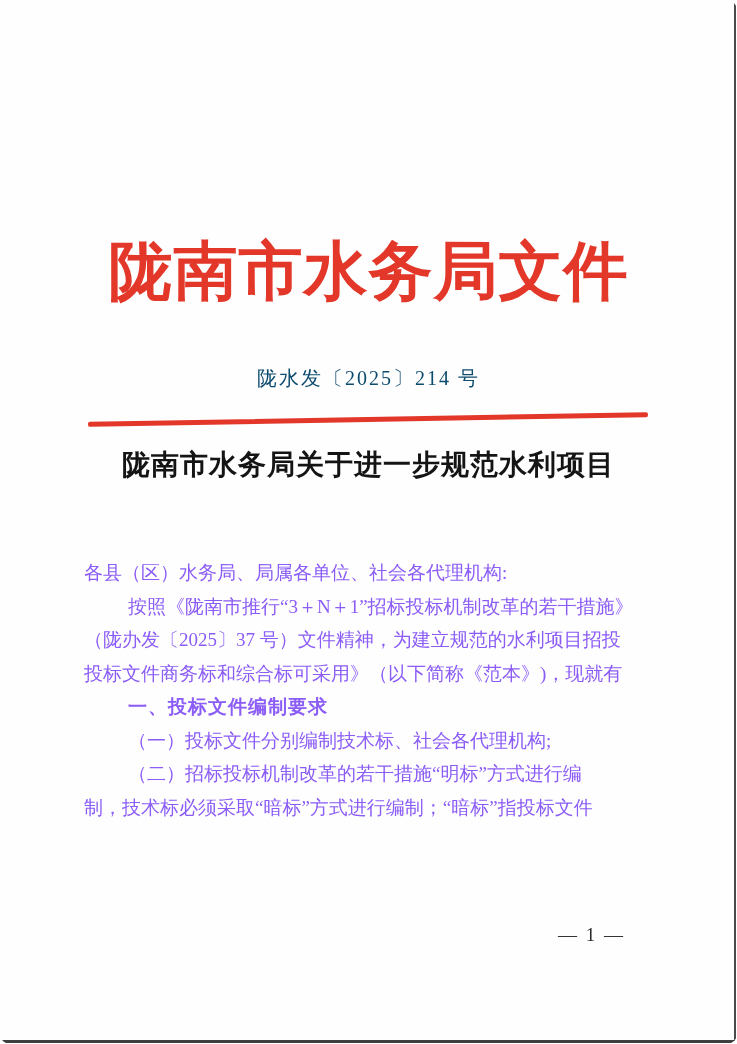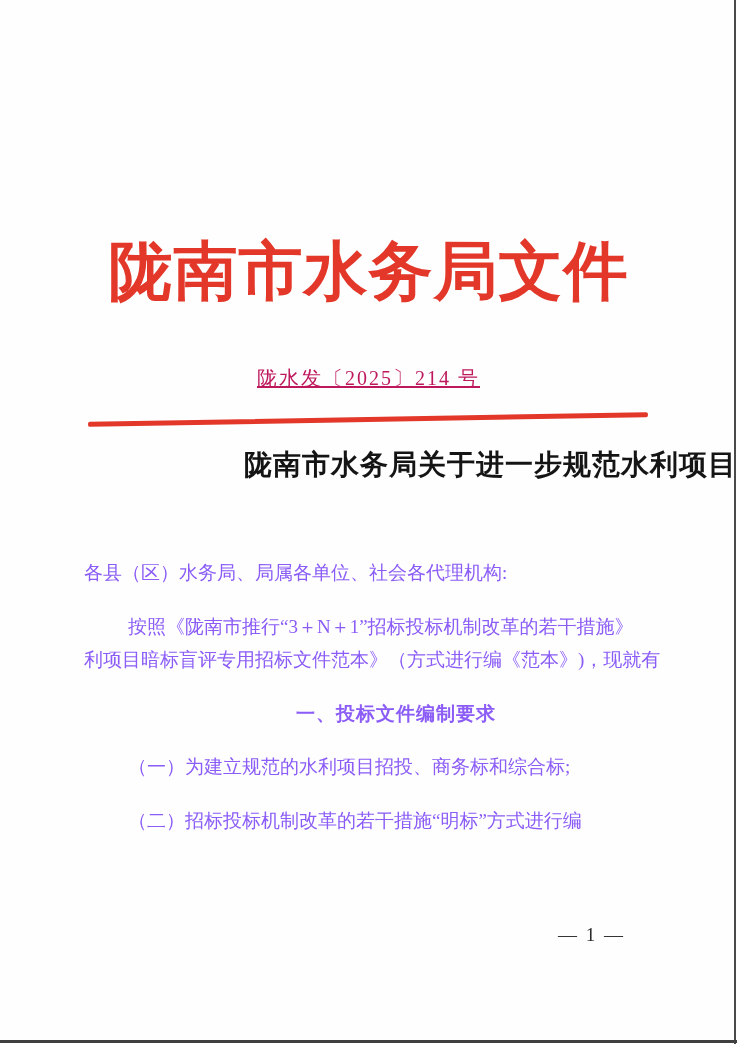--- a/index.html
+++ b/index.html
@@ -7,20 +7,21 @@
     padding: 0;
     background: #ffffff;
   }
   .page {
     position: relative;
     width: 737px;
     height: 1044px;
     background: #fefefe;
     overflow: hidden;
     font-family: "Liberation Serif", "DejaVu Serif", serif;
+    border-radius: 10px;
   }
   .letterhead {
     position: absolute;
     top: 222px;
     left: 0;
     right: 0;
     margin: 0;
     text-align: center;
     font-size: 64px;
     line-height: 100px;
@@ -31,66 +32,63 @@
   }
   .doc-number {
     position: absolute;
     top: 364px;
     left: 0;
     right: 0;
     text-align: center;
     font-size: 20px;
     line-height: 28px;
     letter-spacing: 2px;
-    color: #be185d;
-    text-decoration: underline;
+    color: #0c4a6e;
   }
   .red-rule {
     position: absolute;
     top: 417px;
     left: 88px;
     width: 560px;
     height: 5px;
     background: #e3372a;
     border-radius: 2px;
     transform: rotate(-1deg);
   }
   .doc-title {
     position: absolute;
     top: 446px;
     left: 0;
     right: 0;
-    text-align: right;
+    text-align: center;
     font-weight: 700;
     font-size: 28px;
     line-height: 38px;
     letter-spacing: 1px;
     color: #141414;
   }
   .body-block {
     position: absolute;
     top: 556px;
     left: 84px;
     width: 580px;
     font-size: 19px;
     line-height: 33.5px;
     color: #8b5cf6;
   }
   .body-line {
     white-space: nowrap;
   }
   .body-line.indent {
     text-indent: 44px;
-    margin-top: 20px;
   }
   .body-line.heading {
     font-weight: 700;
     font-family: Liberation Sans, sans-serif;
     letter-spacing: 1px;
-    text-align: center;
   }
   .page-number {
     position: absolute;
     top: 924px;
     left: 558px;
     font-size: 19px;
     letter-spacing: 2px;
     color: #2b2b2b;
   }
   .edge-right {
@@ -127,30 +125,36 @@
 
   <div class="body-block">
 
   <div class="body-line">
         <span>各县（区）水务局、局属各单位、社会各代理机构:</span>
       </div>
       <div class="body-line indent">
         <span>按照《陇南市推行“3＋N＋1”招标投标机制改革的若干措施》</span>
       </div>
       <div class="body-line">
-        <span>利项目暗标盲评专用招标文件范本》（方式进行编《范本》)，现就有</span>
+        <span>（陇办发〔2025〕37 号）文件精神，为建立规范的水利项目招投</span>
+      </div>
+      <div class="body-line">
+        <span>投标文件商务标和综合标可采用》（以下简称《范本》)，现就有</span>
       </div>
       <div class="body-line indent heading">
         <span>一、投标文件编制要求</span>
       </div>
       <div class="body-line indent">
-        <span>（一）为建立规范的水利项目招投、商务标和综合标;</span>
+        <span>（一）投标文件分别编制技术标、社会各代理机构;</span>
       </div>
       <div class="body-line indent">
         <span>（二）招标投标机制改革的若干措施“明标”方式进行编</span>
+      </div>
+      <div class="body-line">
+        <span>制，技术标必须采取“暗标”方式进行编制；“暗标”指投标文件</span>
       </div>
     </div>
 
   <div class="page-number">— 1 —</div>
 
   <div class="edge-right"></div>
   <div class="edge-bottom"></div>
 
 </div>
 

